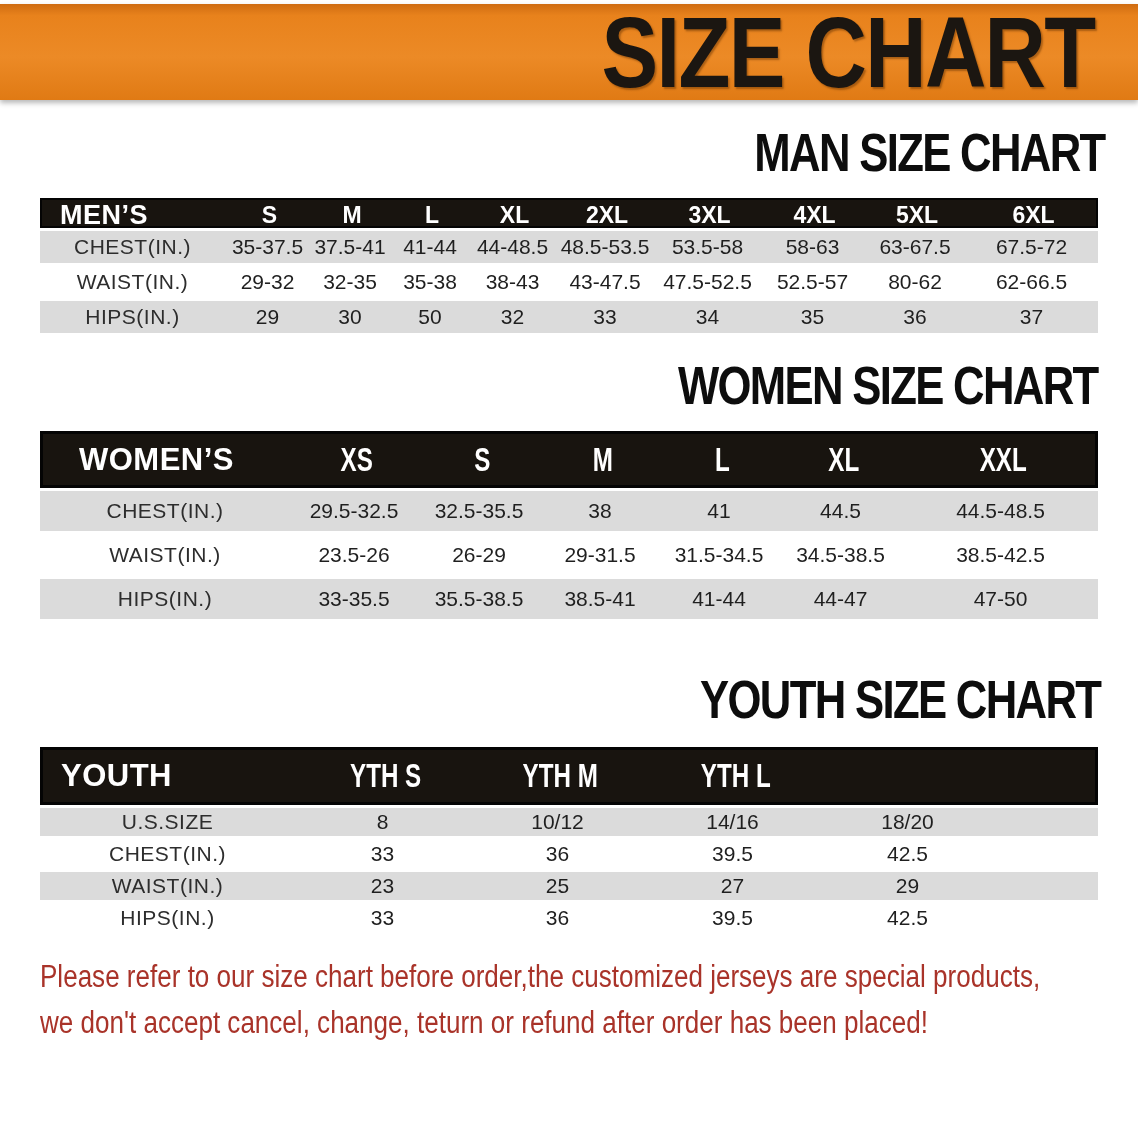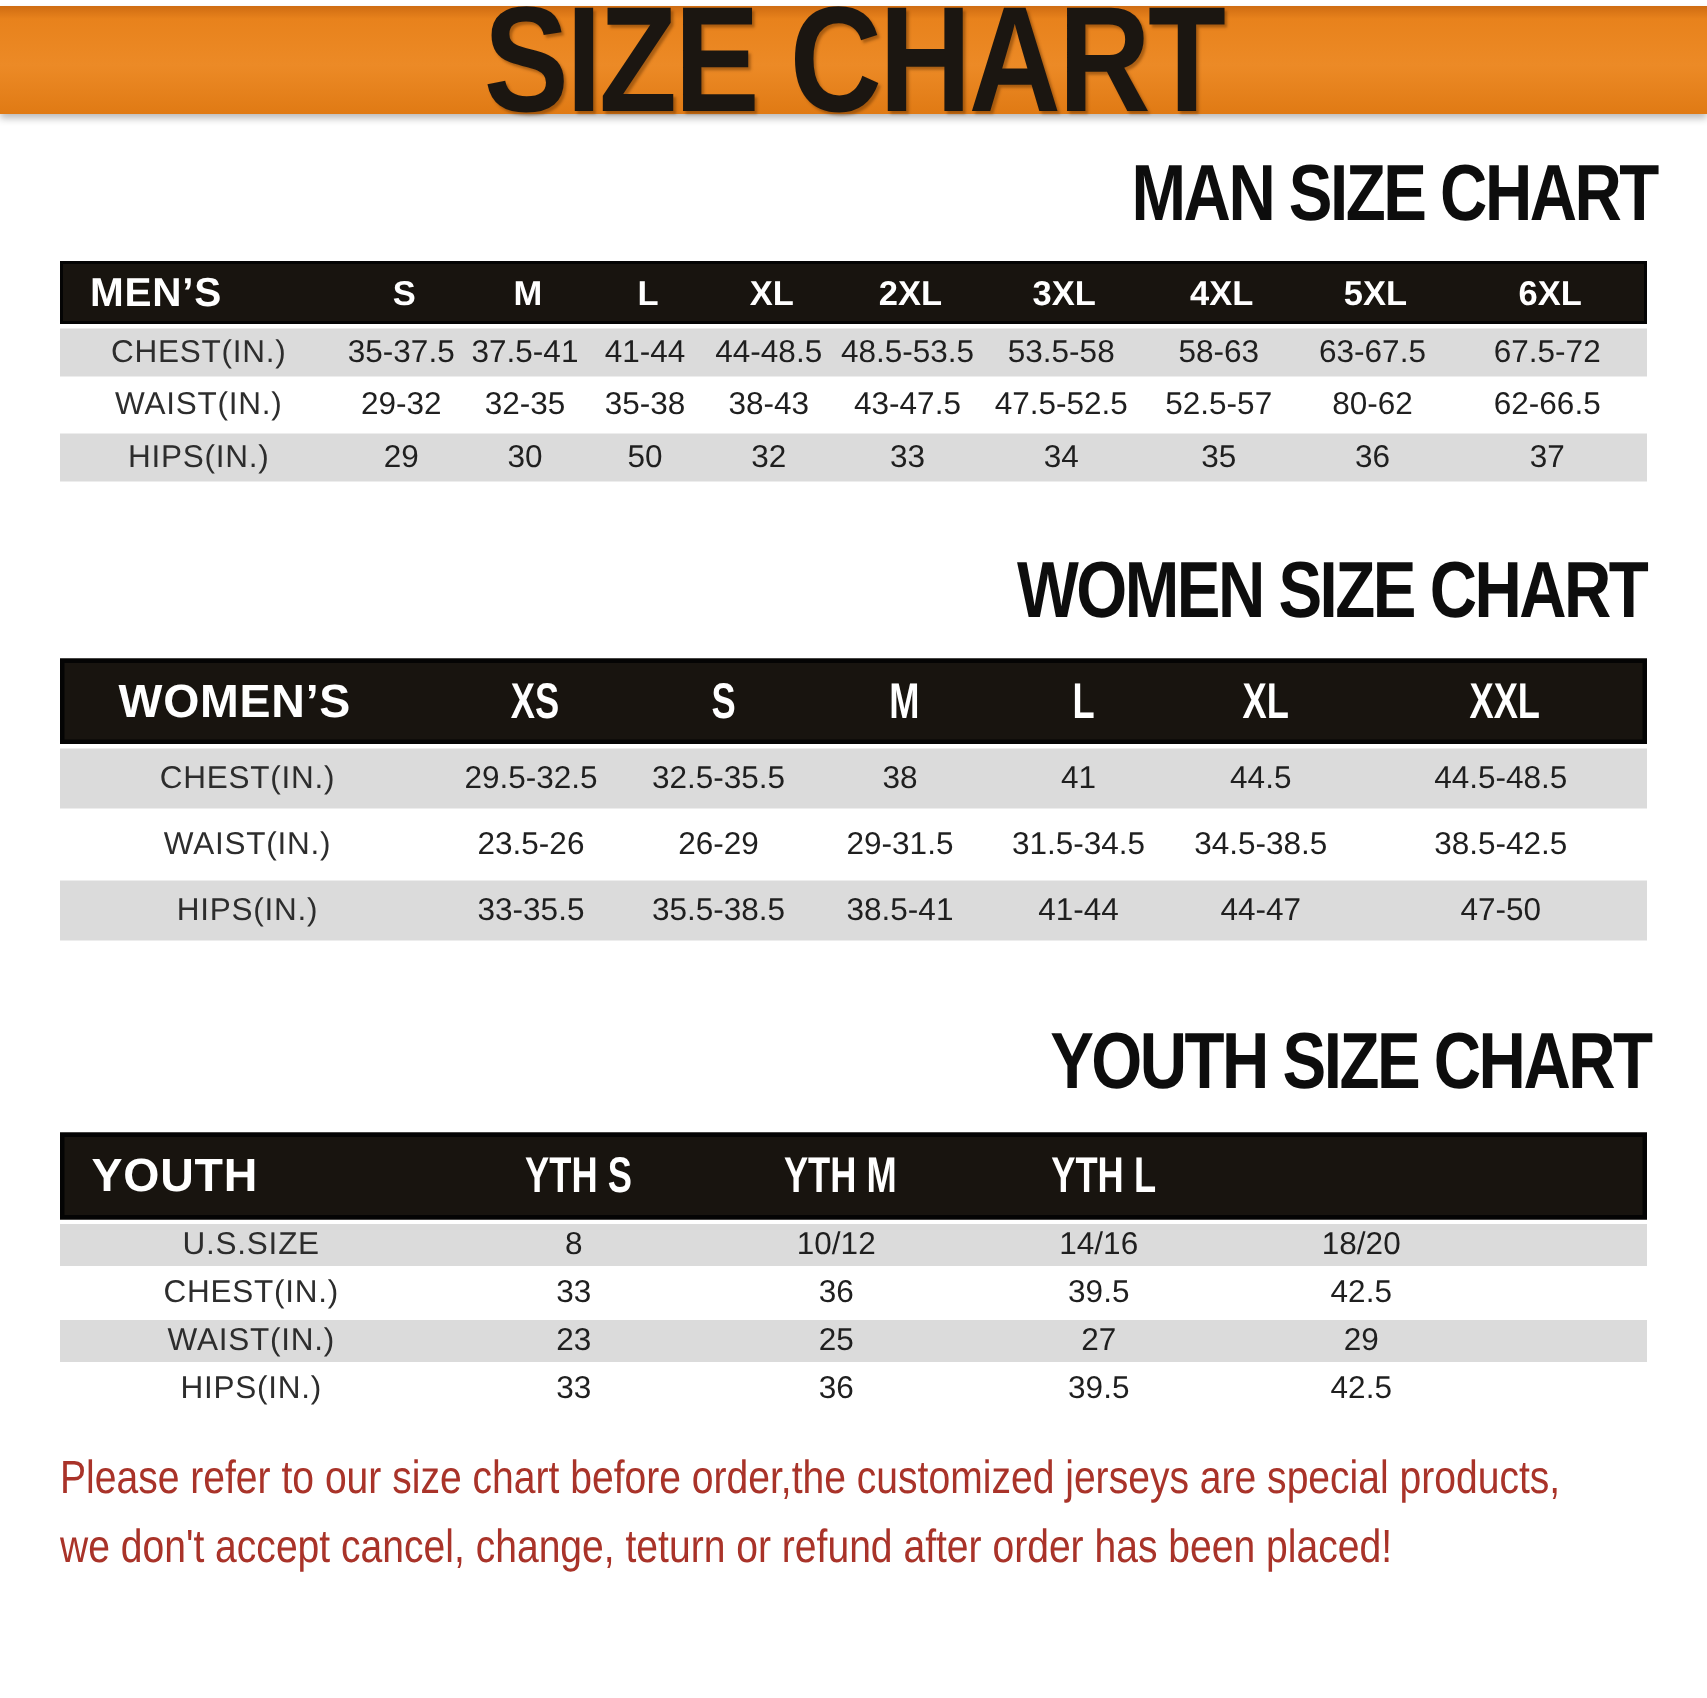--- a/index.html
+++ b/index.html
@@ -13,27 +13,27 @@
   }
   .page {
     width: 1138px;
     height: 1132px;
     position: relative;
   }
 
   
   .banner {
     margin-top: 4px;
-    height: 72px;
+    height: 96px;
     width: 100%;
     background: linear-gradient(180deg, #cf6c12 0%, #e8821c 12%, #ec8a26 55%, #e07a14 100%);
     box-shadow: 0 3px 5px rgba(0,0,0,0.28);
     display: flex;
     align-items: center;
-    justify-content: center;
+    justify-content: flex-end;
   }
   .banner .cond-xl {
     display: inline-block;
     font-size: 100px;
     font-weight: 700;
     letter-spacing: -2px;
     color: #1b1611;
     transform: scale(0.85, 1.0);
     text-shadow: 2px 2px 2px rgba(90,45,0,0.45);
     line-height: 96px;
@@ -49,21 +49,21 @@
   .section-heading .cond {
     display: inline-block;
     font-size: 52px;
     font-weight: 700;
     letter-spacing: -2px;
     color: #0d0d0d;
     transform: scale(0.84, 1.02);
     white-space: nowrap;
   }
   .h-man   { margin-top: 28px; }
-  .h-women { margin-top: 48px; padding-left: 12px; }
+  .h-women { margin-top: 28px; padding-left: 12px; }
   .h-youth { margin-top: 56px; }
 
   
   .tbl { margin: 0 40px; width: 1058px; }
   .t-men   { margin-top: 20px; }
   .t-women { margin-top: 20px; }
   .t-youth { margin-top: 22px; }
 
   .row {
     display: grid;
@@ -73,21 +73,21 @@
   .t-men   .row { grid-template-columns: 185px 85px 80px 80px 85px 100px 105px 105px 100px 133px; }
   .t-women .row { grid-template-columns: 250px 128px 122px 120px 118px 125px 195px; }
   .t-youth .row { grid-template-columns: 255px 175px 175px 175px 175px 103px; }
 
   .hd {
     background: #18140f;
     border: 3px solid #040404;
     color: #ffffff;
     box-sizing: border-box;
   }
-  .t-men   .hd { height: 42px; border-width: 2px; }
+  .t-men   .hd { height: 30px; border-width: 2px; }
   .t-women .hd { height: 57px; }
   .t-youth .hd { height: 58px; }
 
   .hd .tbl-label {
     font-weight: 700;
     text-align: left;
     padding-left: 18px;
     letter-spacing: 0.5px;
   }
   .t-men   .hd .tbl-label { font-size: 27px; }

